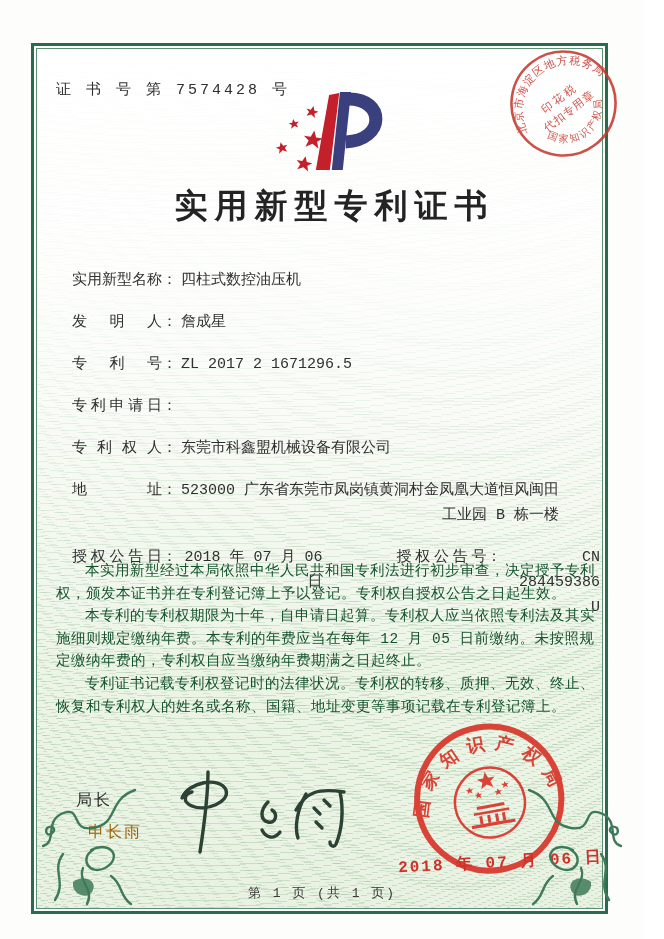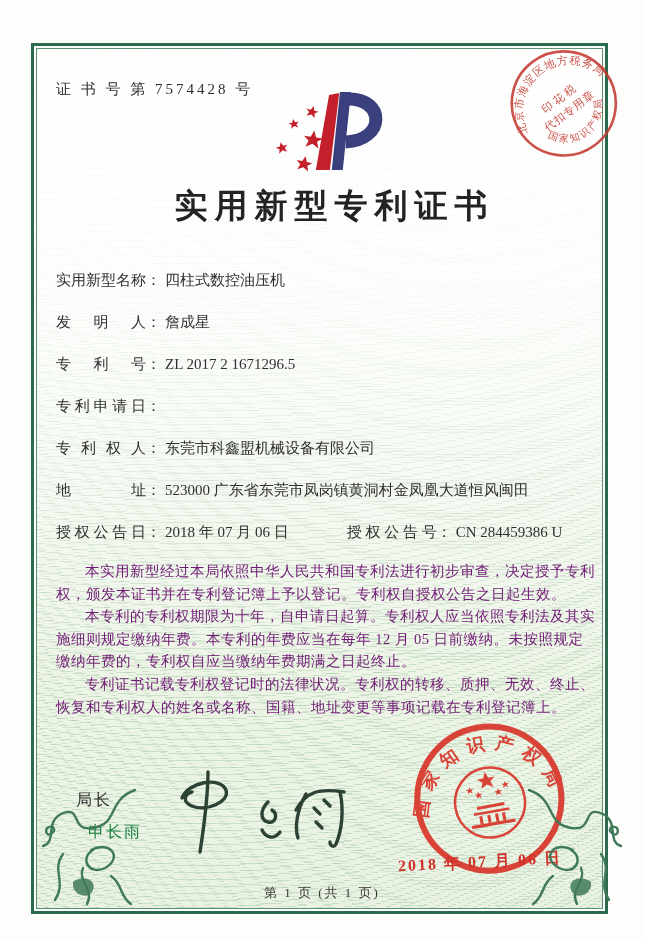--- a/index.html
+++ b/index.html
@@ -1,18 +1,18 @@
 <!DOCTYPE html>
 <html><head>
 <meta charset="utf-8">
 <style>
   html,body{margin:0;padding:0;background:#ffffff;}
   .page{
     position:relative;width:644px;height:939px;background:#fdfdfb;overflow:hidden;
-    font-family:Liberation Serif, serif;color:#2b2b2b;
+    font-family:Liberation Mono, monospace;color:#2b2b2b;
   }
   
   .frame{
     position:absolute;left:31px;top:43px;right:36px;bottom:25px;
     border:3px solid #2c6a4f;box-sizing:border-box;
   }
   .frame-inner{
     position:absolute;inset:2px;border:1px solid #5b8f72;
     
     background:
@@ -20,29 +20,29 @@
       repeating-radial-gradient(900px 300px at 30% 135%, rgba(116,168,122,.28) 0 1px, rgba(255,255,255,0) 1px 7px),
       repeating-radial-gradient(1100px 380px at 75% 150%, rgba(116,168,122,.22) 0 1px, rgba(255,255,255,0) 1px 9px),
       linear-gradient(180deg,#f6faf2 0%, #e9f2e2 100%);
   }
   .cert-no{position:absolute;left:56px;top:80px;font-size:15px;letter-spacing:3px;color:#2e2e2e;}
   .title{position:absolute;left:0;right:0;top:184px;text-align:center;font-size:33px;font-weight:600;letter-spacing:7px;color:#232323;padding-left:25px;}
   .logo{position:absolute;left:268px;top:82px;}
   .tax-stamp{position:absolute;left:506px;top:44px;transform:rotate(-37deg);opacity:.88;}
   .fields{position:absolute;left:56px;right:44px;top:268px;font-size:15px;color:#303030;}
   .frow{margin-bottom:17px;line-height:25px;display:flex;align-items:flex-start;}
-  .flabel{display:inline-block;width:6em;text-align:justify;text-align-last:justify;flex:0 0 auto;}
+  .flabel{display:inline-block;width:6em;text-align:justify;text-align-last:justify;flex:0 0 auto;margin-left:16px;}
   .fcolon{flex:0 0 auto;}
   .fvalue{margin-left:4px;text-align:right;}
   .grant-row{display:flex;justify-content:flex-start;}
   .grant-right{margin-left:58px;display:flex;}
-  .paras{position:absolute;left:56px;right:46px;top:560px;font-size:14.5px;line-height:1.56;color:#701a75;}
+  .paras{position:absolute;left:56px;right:46px;top:560px;font-size:14.5px;line-height:1.56;color:#14532d;}
   .paras p{margin:0;text-indent:2em;letter-spacing:.5px;}
   .signer-title{position:absolute;left:76px;top:790px;font-size:16px;letter-spacing:2px;color:#2c2c2c;}
-  .signer-name{position:absolute;left:88px;top:822px;font-size:16px;letter-spacing:2px;color:#15803d;}
+  .signer-name{position:absolute;left:88px;top:822px;font-size:16px;letter-spacing:2px;color:#a16207;}
   .sig-svg{position:absolute;left:148px;top:746px;}
   .seal{position:absolute;left:380px;top:714px;transform:rotate(-10deg);}
   .seal-date{
     position:absolute;left:398px;top:852px;font-size:16px;color:#cf3128;
     letter-spacing:2px;transform:rotate(-3deg);font-weight:600;
   }
   .flourish{position:absolute;}
   .fl-bl{left:35px;top:784px;}
   .fl-br{left:517px;top:784px;transform:scaleX(-1);}
   .footer{position:absolute;left:0;right:0;top:884px;text-align:center;font-size:13px;letter-spacing:2px;color:#3a3a3a;}
@@ -118,20 +118,21 @@
     <div class="frow">
       <span class="flabel">专利权人</span>
         <span class="fcolon">：</span>
       <span class="fvalue">东莞市科鑫盟机械设备有限公司</span>
     </div>
     <div class="frow">
       <span class="flabel">地址</span>
         <span class="fcolon">：</span>
       <span class="fvalue">
         <div>523000 广东省东莞市凤岗镇黄洞村金凤凰大道恒风闽田</div>
+        <div>工业园 B 栋一楼</div>
       </span>
     </div>
     <div class="frow grant-row">
       <span class="flabel">授权公告日</span>
         <span class="fcolon">：</span>
       <span class="fvalue">2018 年 07 月 06 日</span>
       <span class="grant-right">
         <span class="flabel">授权公告号</span>
           <span class="fcolon">：</span>
         <span class="fvalue">CN 284459386 U</span>

